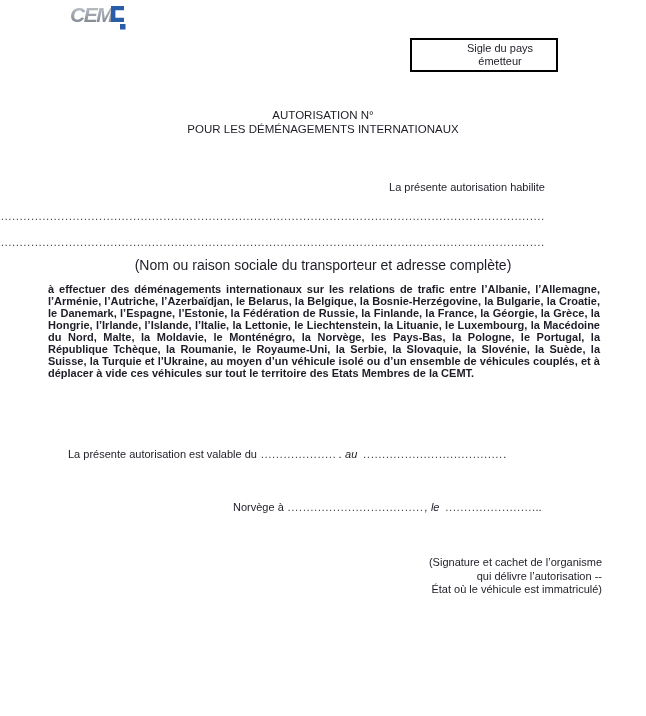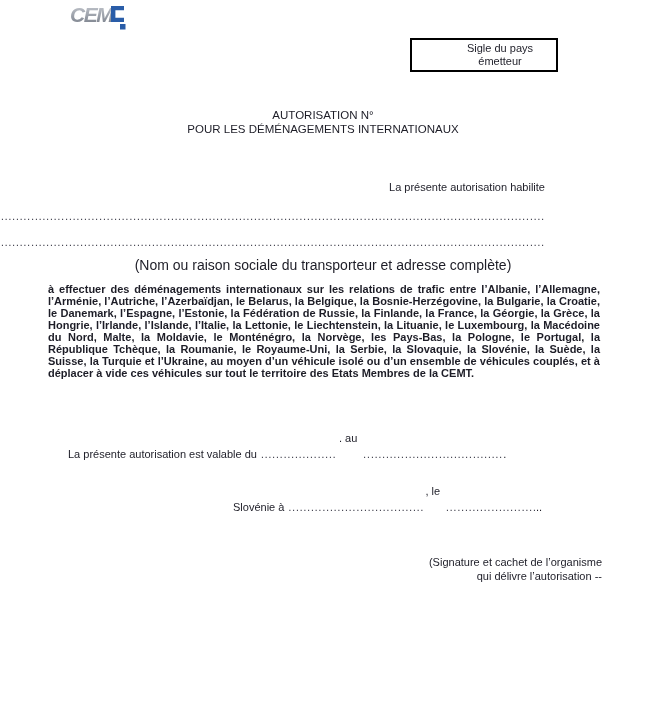--- a/index.html
+++ b/index.html
@@ -52,21 +52,21 @@
     position: absolute; left: 48px; top: 283px; width: 552px;
     font-size: 11px; line-height: 12px; text-align: justify; font-weight: bold;
   }
 
   
   .inline-fill {
     position: absolute; display: flex; align-items: flex-end;
     font-size: 11px; line-height: 14px; height: 14px;
   }
   .inline-fill .label, .inline-fill .sep, .inline-fill .term { flex: 0 0 auto; white-space: nowrap; }
-  .inline-fill .sep { margin: 16px 2px; }
+  .inline-fill .sep { margin: 0 2px; font-style: italic; }
   #validity-line { left: 68px; top: 447px; }
   #validity-line .dots-from { width: 76px; margin-left: 4px; }
   #validity-line .dots-to { width: 140px; margin-left: 4px; }
   #delivery-line { left: 233px; top: 500px; }
   #delivery-line .dots-place { width: 135px; margin-left: 4px; }
   #delivery-line .dots-date { width: 90px; margin-left: 4px; }
 
   
   .signature {
     position: absolute; left: 337px; top: 556px; width: 265px;
@@ -121,25 +121,26 @@
 
   <div class="inline-fill" id="validity-line">
     <span class="label">La présente autorisation est valable du</span>
     <span class="dots fixed dots-from">........................................................................................................................................................................................</span>
     <span class="sep">. au</span>
     <span class="dots fixed dots-to">........................................................................................................................................................................................</span>
     <span class="term">.</span>
   </div>
 
   <div class="inline-fill" id="delivery-line">
-    <span class="label">Slovénie à</span>
+    <span class="label">Norvège à</span>
     <span class="dots fixed dots-place">........................................................................................................................................................................................</span>
     <span class="sep">, le</span>
     <span class="dots fixed dots-date">........................................................................................................................................................................................</span>
     <span class="term">..</span>
   </div>
 
   <div class="signature">
     <div>(Signature et cachet de l’organisme</div>
     <div>qui délivre l’autorisation --</div>
+    <div>État où le véhicule est immatriculé)</div>
   </div>
 
 </div>
 
 </body></html>

